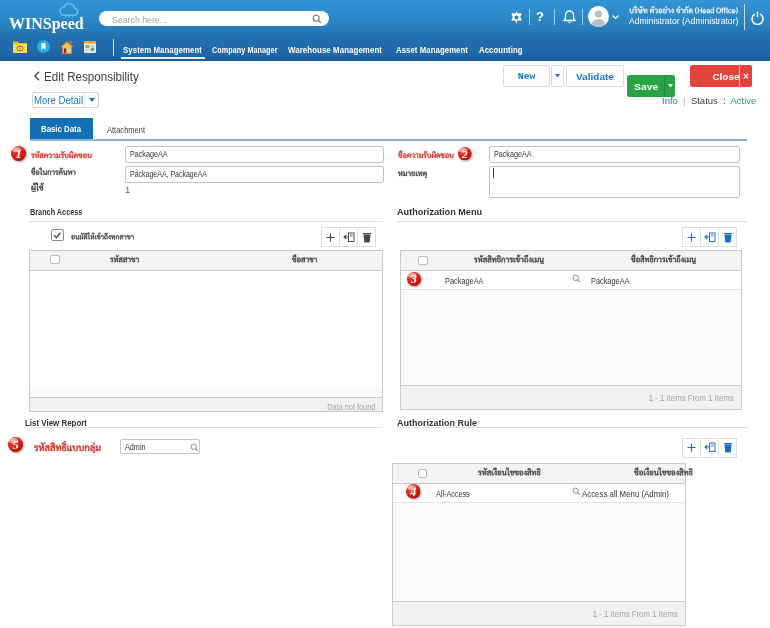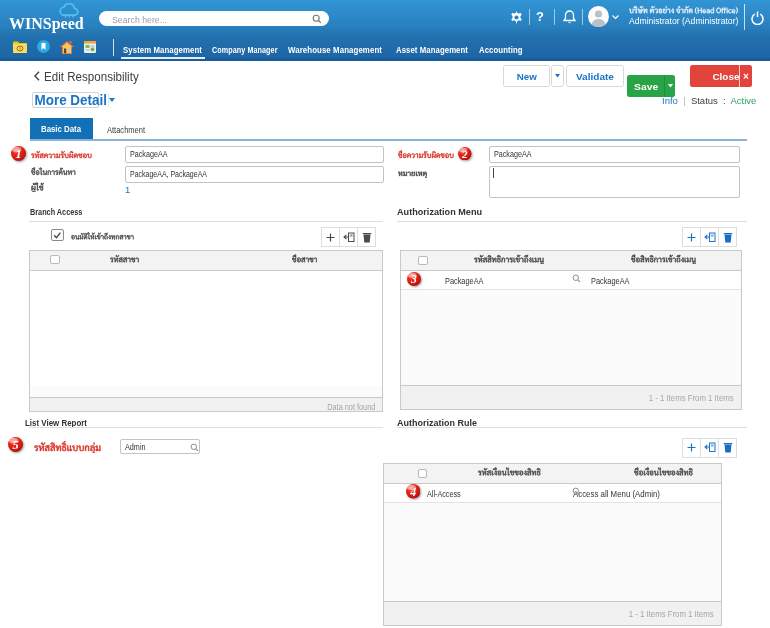--- a/index.html
+++ b/index.html
@@ -185,21 +185,21 @@
 <div class="ab" style="left:121px;top:56.5px;width:84px;height:2.2px;background:#e4eef7"></div>
 <div class="nav" style="left:212px"><span class="fit" id="f3" style="display:inline-block;transform:scaleX(0.836);transform-origin:0 50%;">Company Manager</span></div>
 <div class="nav" style="left:288px"><span class="fit" id="f4" style="display:inline-block;transform:scaleX(0.913);transform-origin:0 50%;">Warehouse Management</span></div>
 <div class="nav" style="left:396px"><span class="fit" id="f5" style="display:inline-block;transform:scaleX(0.901);transform-origin:0 50%;">Asset Management</span></div>
 <div class="nav" style="left:478.5px"><span class="fit" id="f6" style="display:inline-block;transform:scaleX(0.903);transform-origin:0 50%;">Accounting</span></div>
 <svg class="ab" style="left:34px;top:71px" width="6" height="10" viewBox="0 0 6 10">
       <path d="M5 0.8L1 5l4 4.2" fill="none" stroke="#4a4a4a" stroke-width="1.5"></path>
     </svg>
 <div class="ab" style="left:44px;top:69.5px;font-size:12.5px;color:#3c4043"><span class="fit" id="f7" style="display:inline-block;transform:scaleX(0.927);transform-origin:0 50%;">Edit Responsibility</span></div>
 <div class="btn wbtn" style="left:503px;top:65px;width:47px">
-      <span class="fit" id="f8" style="display:inline-block;transform:scaleX(1.023);transform-origin:50% 50%;">New</span>
+      <span class="fit" id="f8" style="display:inline-block;transform:scaleX(1.023);transform-origin:50% 50%;font-family:Liberation Mono, monospace;">New</span>
     </div>
 <div class="btn wbtn" style="left:551px;top:65px;width:13px">
       <svg width="5" height="3.5" viewBox="0 0 6 4">
         <path d="M0 0h6L3 4z" fill="#1a73c8"></path>
       </svg>
     </div>
 <div class="btn wbtn" style="left:566px;top:65px;width:58px">
       <span class="fit" id="f9" style="display:inline-block;transform:scaleX(1.058);transform-origin:50% 50%;">Validate</span>
     </div>
 <div class="btn" style="left:627px;top:75px;width:48px;background:#28a447;color:#fff">
@@ -208,21 +208,21 @@
         <svg width="5" height="3.5" viewBox="0 0 6 4">
           <path d="M0 0h6L3 4z" fill="#fff"></path>
         </svg>
       </div>
     </div>
 <div class="btn" style="left:690px;top:65px;width:62px;background:#e2443c;color:#fff">
       <div style="width:49px;text-align:right"><span class="fit" id="f11" style="display:inline-block;transform:scaleX(1.043);transform-origin:50% 50%;">Close</span></div>
       <div style="width:13px;height:100%;border-left:1px solid rgba(255,255,255,.75);display:flex;align-items:center;justify-content:center;font-size:10px">×</div>
     </div>
 <div class="ab" style="left:32px;top:92px;width:67px;height:16px;background:#fff;border:1px solid #ccd4da;border-radius:2px;display:flex;align-items:center">
-      <div style="flex:1;text-align:center;font-size:14px;font-weight:700;color:#1a73c8"><span class="fit" id="f12" style="display:inline-block;transform:scaleX(0.960);transform-origin:50% 50%;">More Detail</span></div>
+      <div style="flex:1;text-align:center;font-size:10px;font-weight:400;color:#1a73c8"><span class="fit" id="f12" style="display:inline-block;transform:scaleX(0.960);transform-origin:50% 50%;">More Detail</span></div>
       <div style="width:15px;height:100%;border-left:1px solid #e3e8ec;display:flex;align-items:center;justify-content:center">
         <svg width="6" height="4" viewBox="0 0 6 4">
           <path d="M0 0h6L3 4z" fill="#1a73c8"></path>
         </svg>
       </div>
     </div>
 <div class="ab" style="left:662px;top:94.5px;font-size:9.5px;white-space:nowrap"><span style="color:#1a73c8">Info</span><span style="color:#b5b5b5">&nbsp; |&nbsp; </span><span style="color:#3c4043">Status&nbsp; :&nbsp; </span><span style="color:#27a05b">Active</span></div>
 <div class="ab" style="left:30px;top:118px;width:63px;height:21px;background:#1270b7;color:#fff;font-size:9px;font-weight:700;display:flex;align-items:center;justify-content:center">
       <span class="fit" id="f13" style="display:inline-block;transform:scaleX(0.869);transform-origin:50% 50%;">Basic Data</span>
     </div>
@@ -598,21 +598,21 @@
           <rect x="6.8" y="2.4" width="2.8" height="2.2" fill="#1a73c8" opacity=".55"></rect>
         </svg>
       </div>
 <div class="tbtn">
         <svg width="10" height="11" viewBox="0 0 10 11">
           <path d="M1.5 2.5h7l-.8 8h-5.4z" fill="#1a6cc0"></path>
           <rect x="0.8" y="1" width="8.4" height="1.2" fill="#1a6cc0"></rect>
         </svg>
       </div>
 </div>
-<div class="tbl" style="left:383px;top:462.5px;width:339px;height:163px">
+<div class="tbl" style="left:392px;top:462.5px;width:294px;height:163px">
       <div class="thead"></div>
       <div class="row">
         <div class="rTxt" style="left:43px;top:5px"><span class="fit" id="f28" style="display:inline-block;transform:scaleX(0.837);transform-origin:0 50%;">All-Access</span></div>
         <div class="rTxt" style="left:189px;top:5px"><span class="fit" id="f29" style="display:inline-block;transform:scaleX(0.915);transform-origin:0 50%;">Access all Menu (Admin)</span></div>
       </div>
       <div class="tfoot" style="height:24px">
         <span class="fit" id="f30" style="display:inline-block;transform:scaleX(0.797);transform-origin:100% 50%;">1 - 1 Items From 1 Items</span>
       </div>
     </div>
 <div class="ab" style="left:417.5px;top:468.5px;width:9.5px;height:9.5px;background:#fff;border:1px solid #b9b9b9;border-radius:2px"></div>

